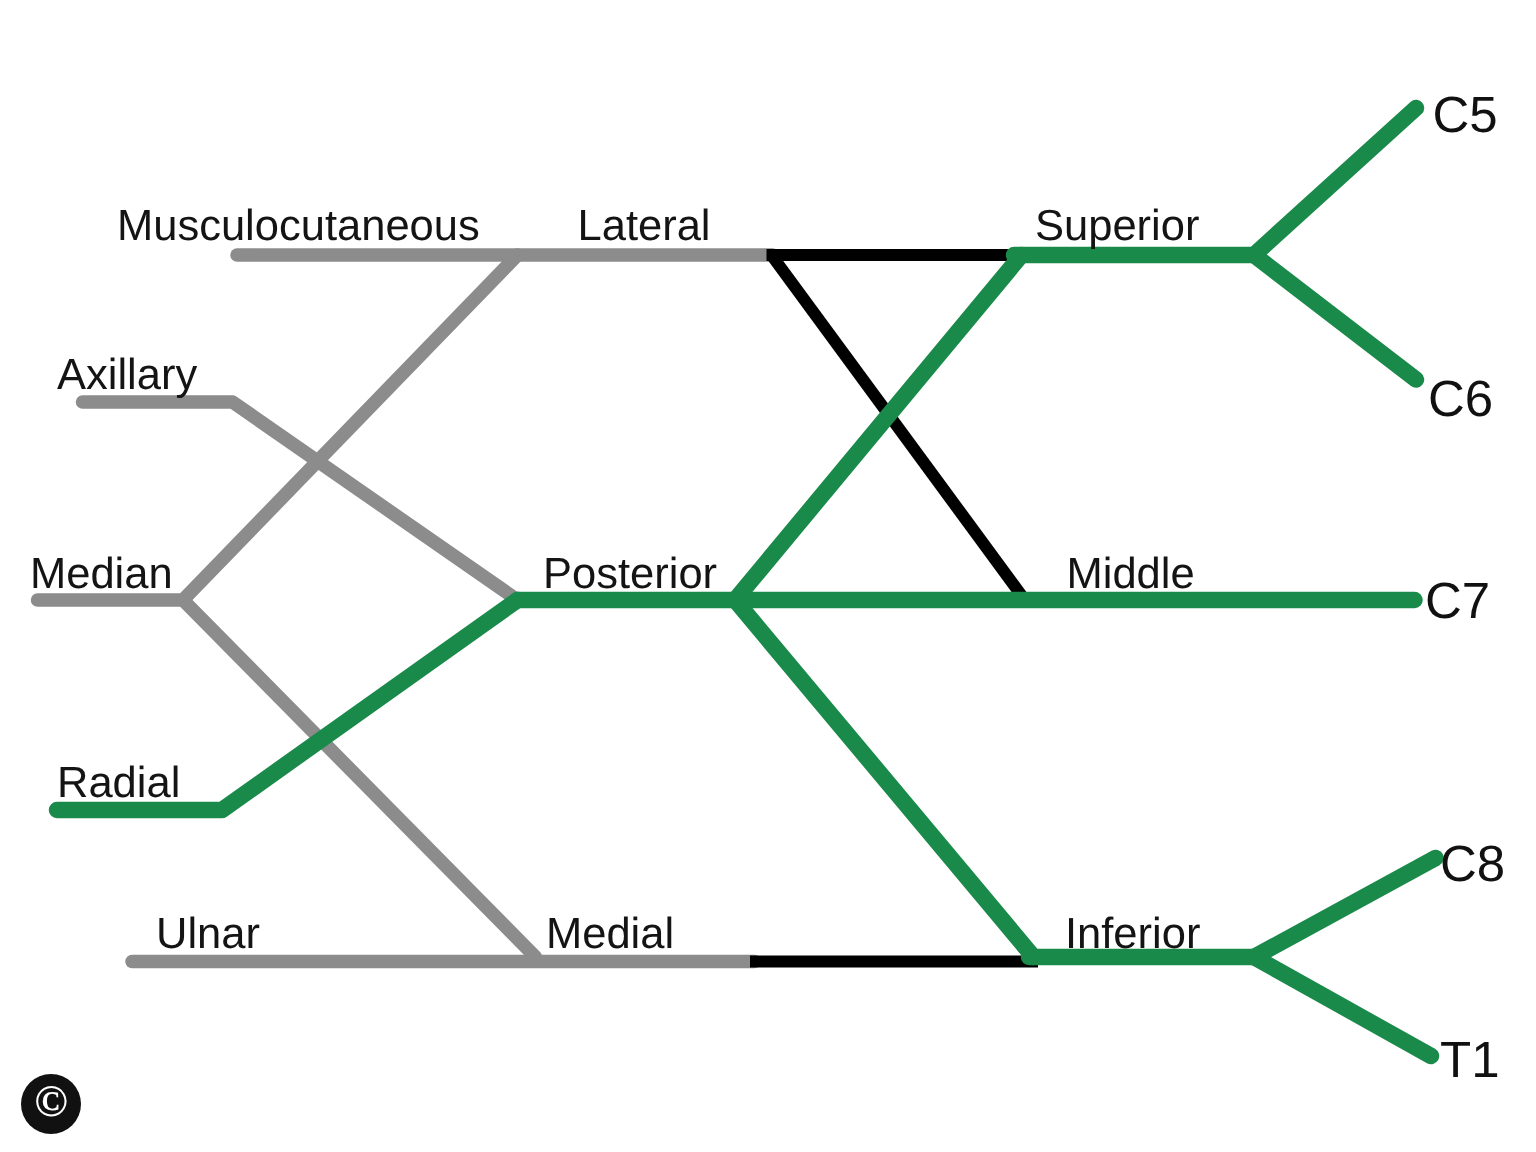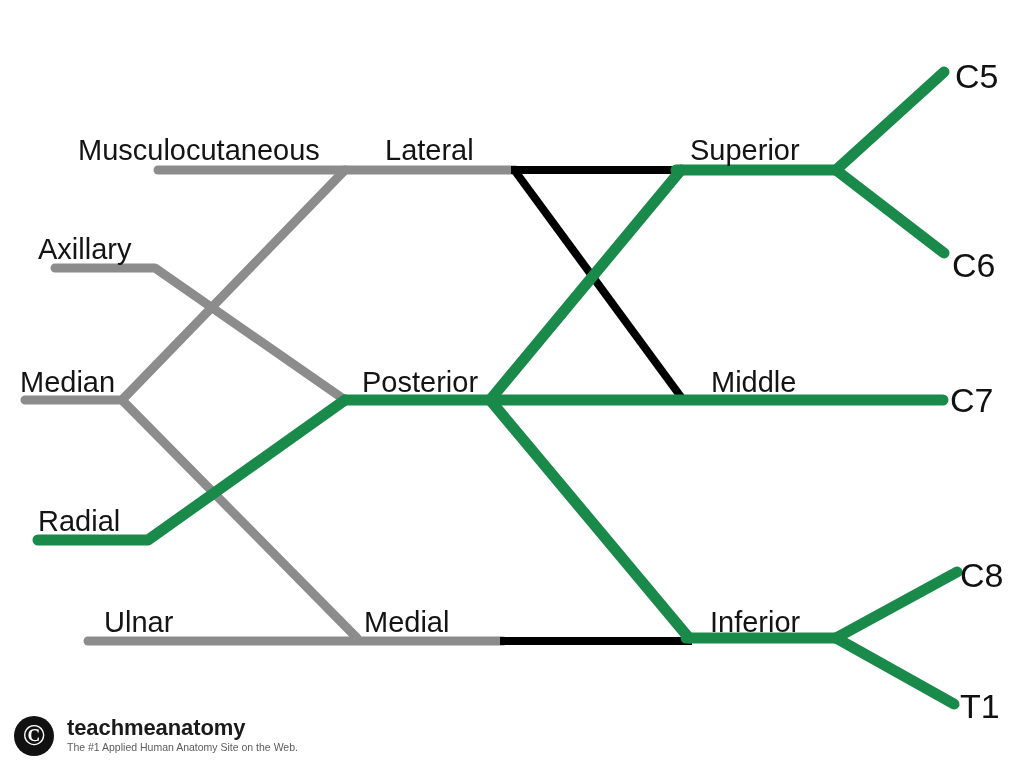--- a/index.html
+++ b/index.html
@@ -153,19 +153,15 @@
       <text class="root-label" x="960" y="587">C8</text>
       <text class="root-label" x="960" y="718">T1</text>
     </g>
 
   </svg>
 
   <div id="footer">
     <div id="copyright-mark">
       <span>©</span>
     </div>
-    <div id="brand-block">
-      <div id="brand-name">teachmeanatomy</div>
-      <div id="brand-tagline">The #1 Applied Human Anatomy Site on the Web.</div>
-    </div>
   </div>
 
 </div>
 
 </body></html>

